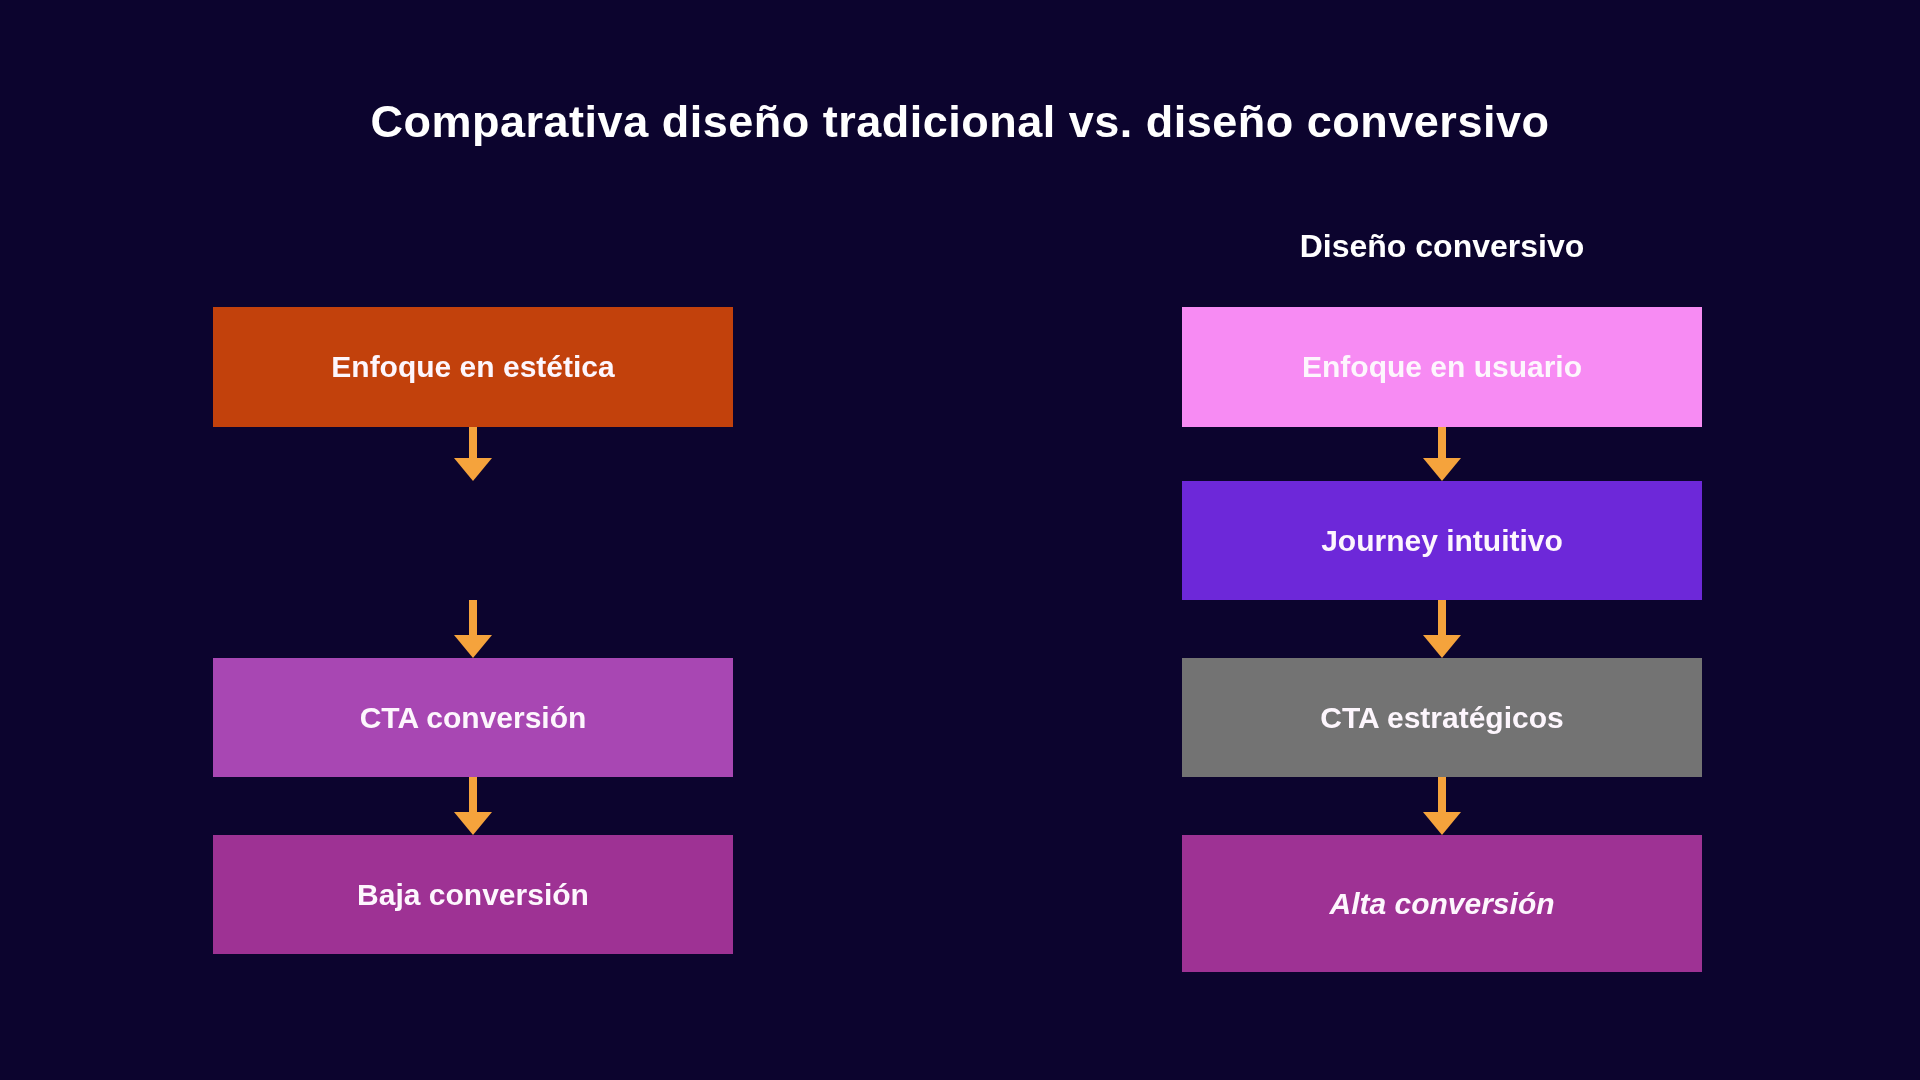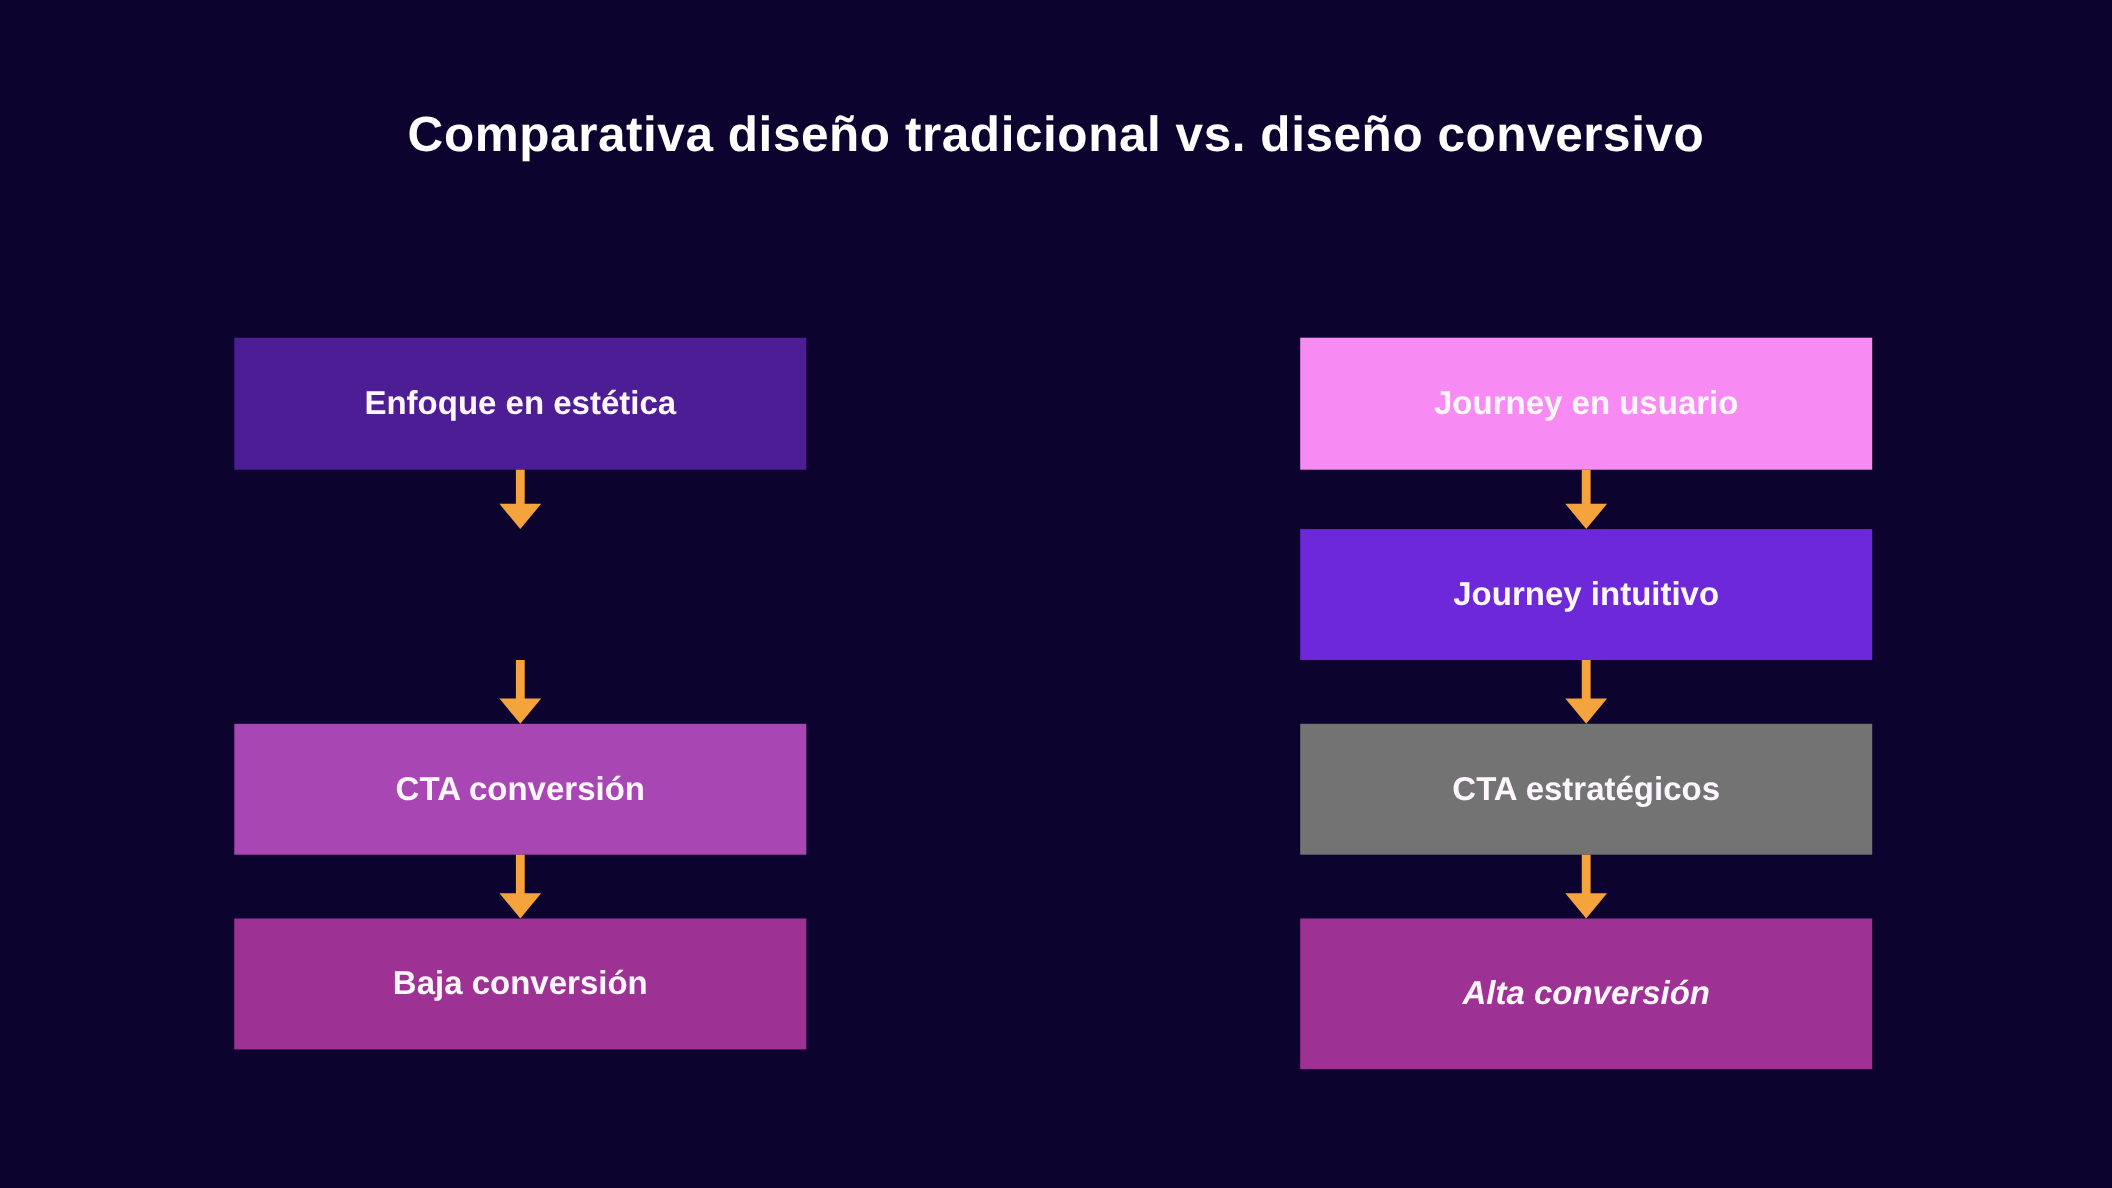--- a/index.html
+++ b/index.html
@@ -89,21 +89,21 @@
 </style>
 </head>
 <body>
 
 <div class="canvas" data-bind-style="backgroundColor:colors.background" style="background-color: rgb(12, 4, 46);">
 
   <h1 class="title" data-bind="title">Comparativa diseño tradicional vs. diseño conversivo</h1>
 
   <section class="column left">
 
-    <div class="flow-box box-r1" data-bind-style="backgroundColor:colors.row_colors.0" style="background-color: #4c1d95;">
+    <div class="flow-box box-r1" data-bind-style="backgroundColor:colors.row_colors.0" style="background-color: #c2410c;">
       <span data-bind="columns.0.steps.0">Enfoque en estética</span>
     </div>
 
     <div class="arrow arrow-a1">
       <div class="arrow-stem" data-bind-style="backgroundColor:colors.arrow" style="background-color: rgb(245, 163, 60);"></div>
       <div class="arrow-head" data-bind-style="borderTopColor:colors.arrow" style="border-top-color: rgb(245, 163, 60);"></div>
     </div>
 
 
     <div class="arrow arrow-a2">
@@ -119,23 +119,24 @@
       <div class="arrow-stem" data-bind-style="backgroundColor:colors.arrow" style="background-color: rgb(245, 163, 60);"></div>
       <div class="arrow-head" data-bind-style="borderTopColor:colors.arrow" style="border-top-color: rgb(245, 163, 60);"></div>
     </div>
 
     <div class="flow-box box-r4" data-bind-style="backgroundColor:colors.row_colors.3" style="background-color: rgb(158, 50, 148);">
       <span data-bind="columns.0.steps.3">Baja conversión</span>
     </div>
   </section>
 
   <section class="column right">
+    <h2 class="col-heading" data-bind="columns.1.heading">Diseño conversivo</h2>
 
     <div class="flow-box box-r1" data-bind-style="backgroundColor:colors.row_colors.0" style="background-color: rgb(247, 139, 243);">
-      <span data-bind="columns.1.steps.0">Journey en usuario</span>
+      <span data-bind="columns.1.steps.0">Enfoque en usuario</span>
     </div>
 
     <div class="arrow arrow-a1">
       <div class="arrow-stem" data-bind-style="backgroundColor:colors.arrow" style="background-color: rgb(245, 163, 60);"></div>
       <div class="arrow-head" data-bind-style="borderTopColor:colors.arrow" style="border-top-color: rgb(245, 163, 60);"></div>
     </div>
 
     <div class="flow-box box-r2" data-bind-style="backgroundColor:colors.row_colors.1" style="background-color: #6d28d9;">
       <span data-bind="columns.1.steps.1">Journey intuitivo</span>
     </div>

